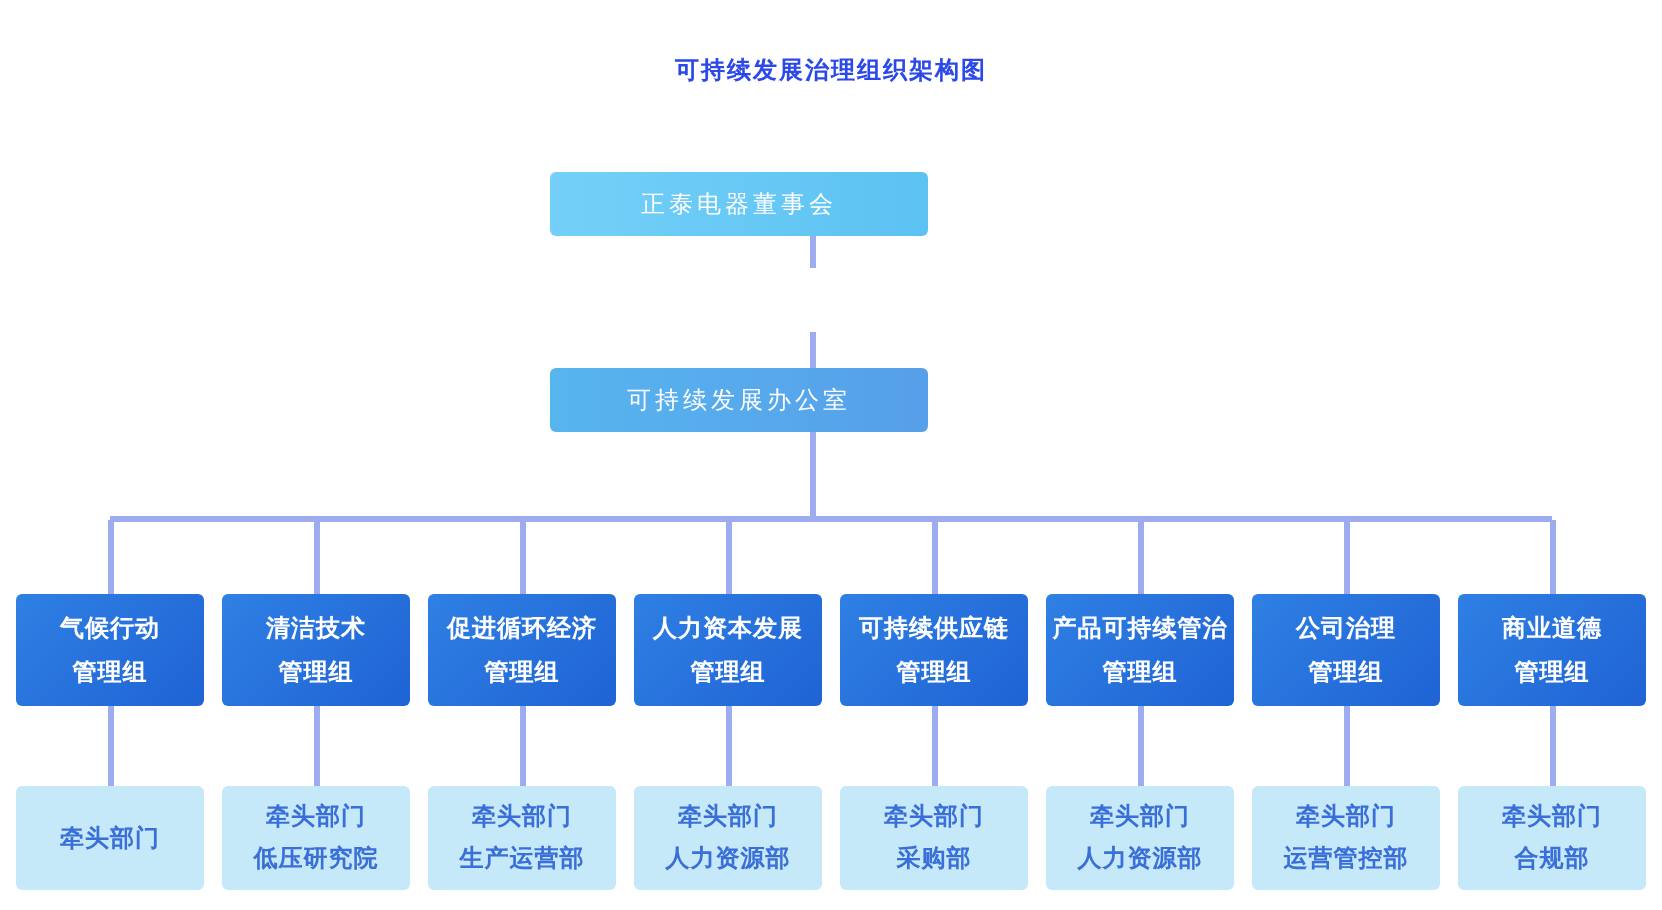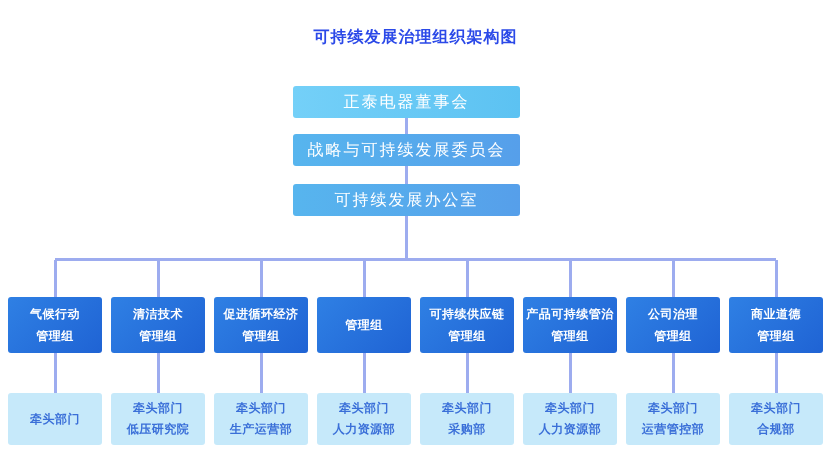--- a/index.html
+++ b/index.html
@@ -3,26 +3,26 @@
 <meta charset="utf-8">
 <style>
   * { margin:0; padding:0; box-sizing:border-box; }
   body { background:#ffffff; }
   .canvas {
     position:relative; width:831px; height:455px; background:#ffffff;
     font-family:"Liberation Sans", sans-serif; overflow:hidden;
   }
   .title {
     position:absolute; top:27px; left:0; right:0; text-align:center;
-    font-size:16px; font-weight:bold; color:var(--c-title, #2b49e8);
+    font-size:12px; font-weight:bold; color:var(--c-title, #2b49e8);
     letter-spacing:1px;
   }
   .chain-box {
-    position:absolute; left:293px; width:227px; height:32px; border-radius:3px;
-    color:#ffffff; font-size:16px; letter-spacing:2px;
+    position:absolute; left:275px; width:189px; height:32px; border-radius:3px;
+    color:#ffffff; font-size:12px; letter-spacing:2px;
     display:flex; align-items:center; justify-content:center;
   }
   .lvl1 { top:86px; background:linear-gradient(90deg, var(--c-top1,#74d0f8), var(--c-top2,#5cc2f2)); }
   .lvl2 { top:134px; background:linear-gradient(90deg, var(--c-mid1,#57b5ee), var(--c-mid2,#569fea)); }
   .lvl3 { top:184px; background:linear-gradient(90deg, var(--c-mid1,#57b5ee), var(--c-mid2,#569fea)); }
   .vline {
     position:absolute; left:405px; width:3px; background:var(--c-line,#9dacef);
   }
   .vline-1 { top:118px; height:16px; }
   .vline-2 { top:166px; height:18px; }
@@ -55,21 +55,20 @@
 </style>
 </head>
 <body>
 
 <div class="canvas">
   <div class="title">可持续发展治理组织架构图</div>
 
   <div class="chain-box lvl1">正泰电器董事会</div>
   <div class="vline vline-1"></div>
 
-  <div class="chain-box lvl2">战略与可持续发展委员会</div>
   <div class="vline vline-2"></div>
 
   <div class="chain-box lvl3">可持续发展办公室</div>
   <div class="vline vline-3"></div>
 
   <div class="bus"></div>
 
   <div class="columns">
   <div class="column">
     <div class="drop-top"></div>
@@ -105,20 +104,21 @@
     <div class="drop-mid"></div>
     <div class="lead-box">
       <span>牵头部门</span>
       <span>生产运营部</span>
     </div>
   </div>
 
   <div class="column">
     <div class="drop-top"></div>
     <div class="group-box">
+      <span>人力资本发展</span>
       <span>管理组</span>
     </div>
     <div class="drop-mid"></div>
     <div class="lead-box">
       <span>牵头部门</span>
       <span>人力资源部</span>
     </div>
   </div>
 
   <div class="column">

